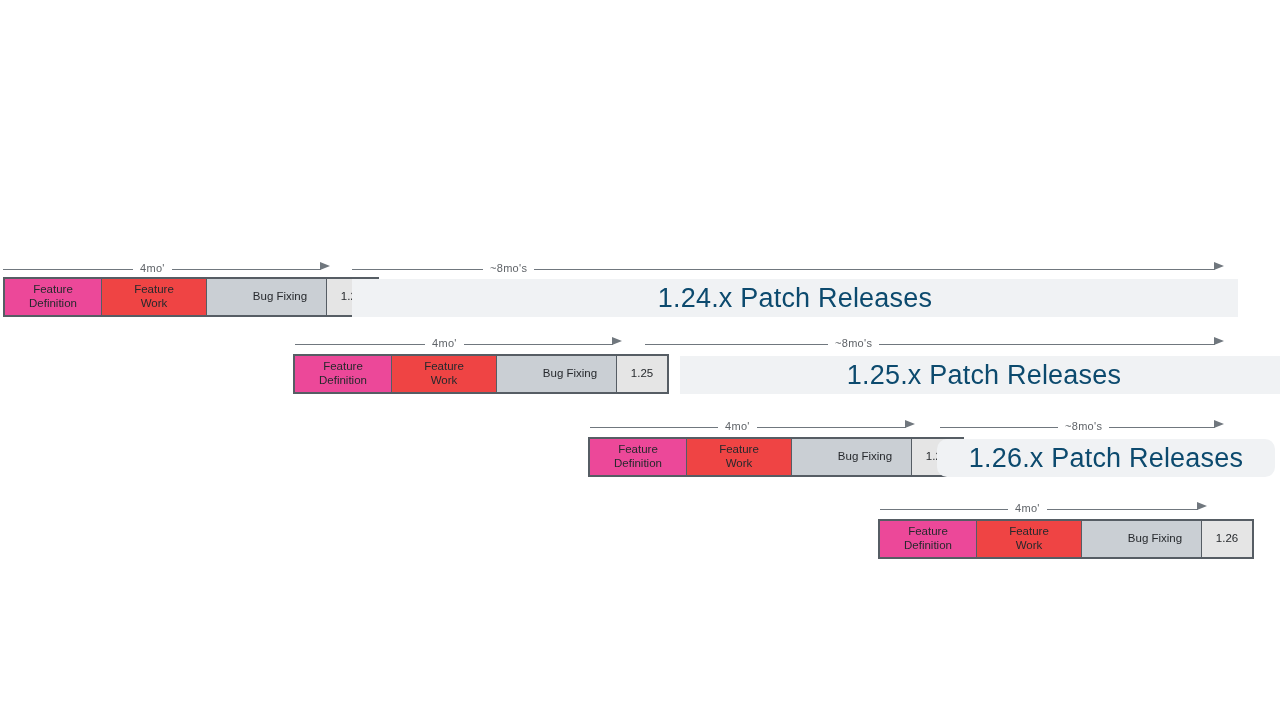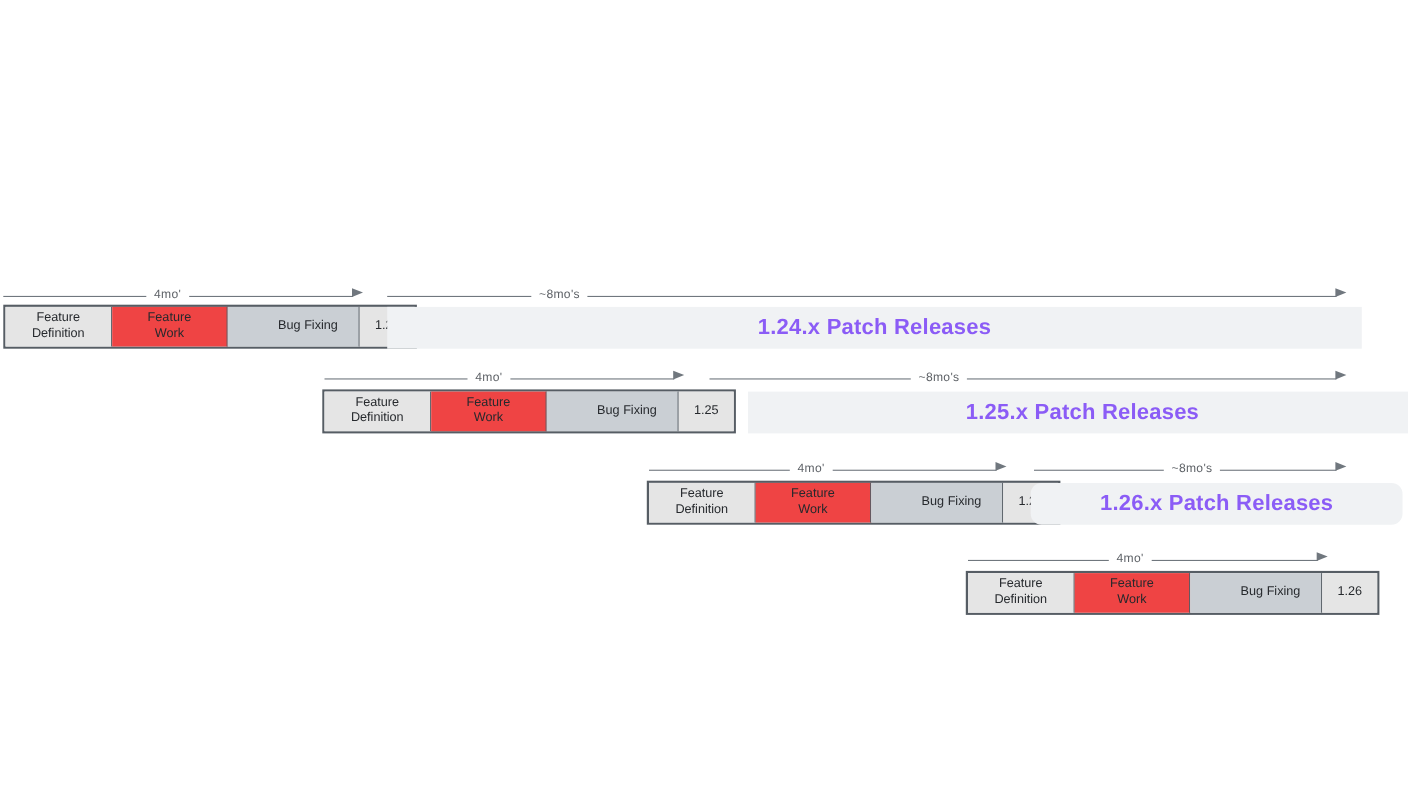--- a/index.html
+++ b/index.html
@@ -26,33 +26,33 @@
 
   
   .boxes{position:absolute;display:flex;border:2px solid #565d64;}
   .cell{
     height:36px;display:flex;align-items:center;justify-content:center;
     text-align:center;font-size:11.5px;line-height:1.18;color:#26292d;
     border-right:1.6px solid #565d64;
   }
   .cell:last-child{border-right:none;}
   .cell .wrap{max-width:64px;}
-  .c-def{width:96px;background:#e5e5e5;}
+  .c-def{width:96px;background:#ec4899;}
   .c-work{width:104px;background:#ef4444;}
   .c-bug{width:92px;background:#cacfd4;padding-left:27px;}
   .c-ver{width:50px;background:#e5e5e5;}
   .c-ver .wrap{max-width:none;}
 
   
   .patch-bar{
     position:absolute;height:38px;background:#f0f2f4;
     display:flex;align-items:center;justify-content:center;
   }
   .patch-bar span{
-    font-size:20px;color:#8b5cf6;letter-spacing:0.2px;white-space:nowrap;font-weight:bold;
+    font-size:27px;color:#0c4a6e;letter-spacing:0.2px;white-space:nowrap;
   }
 
   
   .r1d{left:3px;  top:254px;width:327px;} .r1d .s1{width:130px;}
   .r1p{left:352px;top:254px;width:872px;} .r1p .s1{width:131px;}
   .r1b{left:3px;  top:277px;}
   .r1bar{left:352px;top:279px;width:886px;}
 
   .r2d{left:295px;top:329px;width:327px;} .r2d .s1{width:130px;}
   .r2p{left:645px;top:329px;width:579px;} .r2p .s1{width:183px;}

